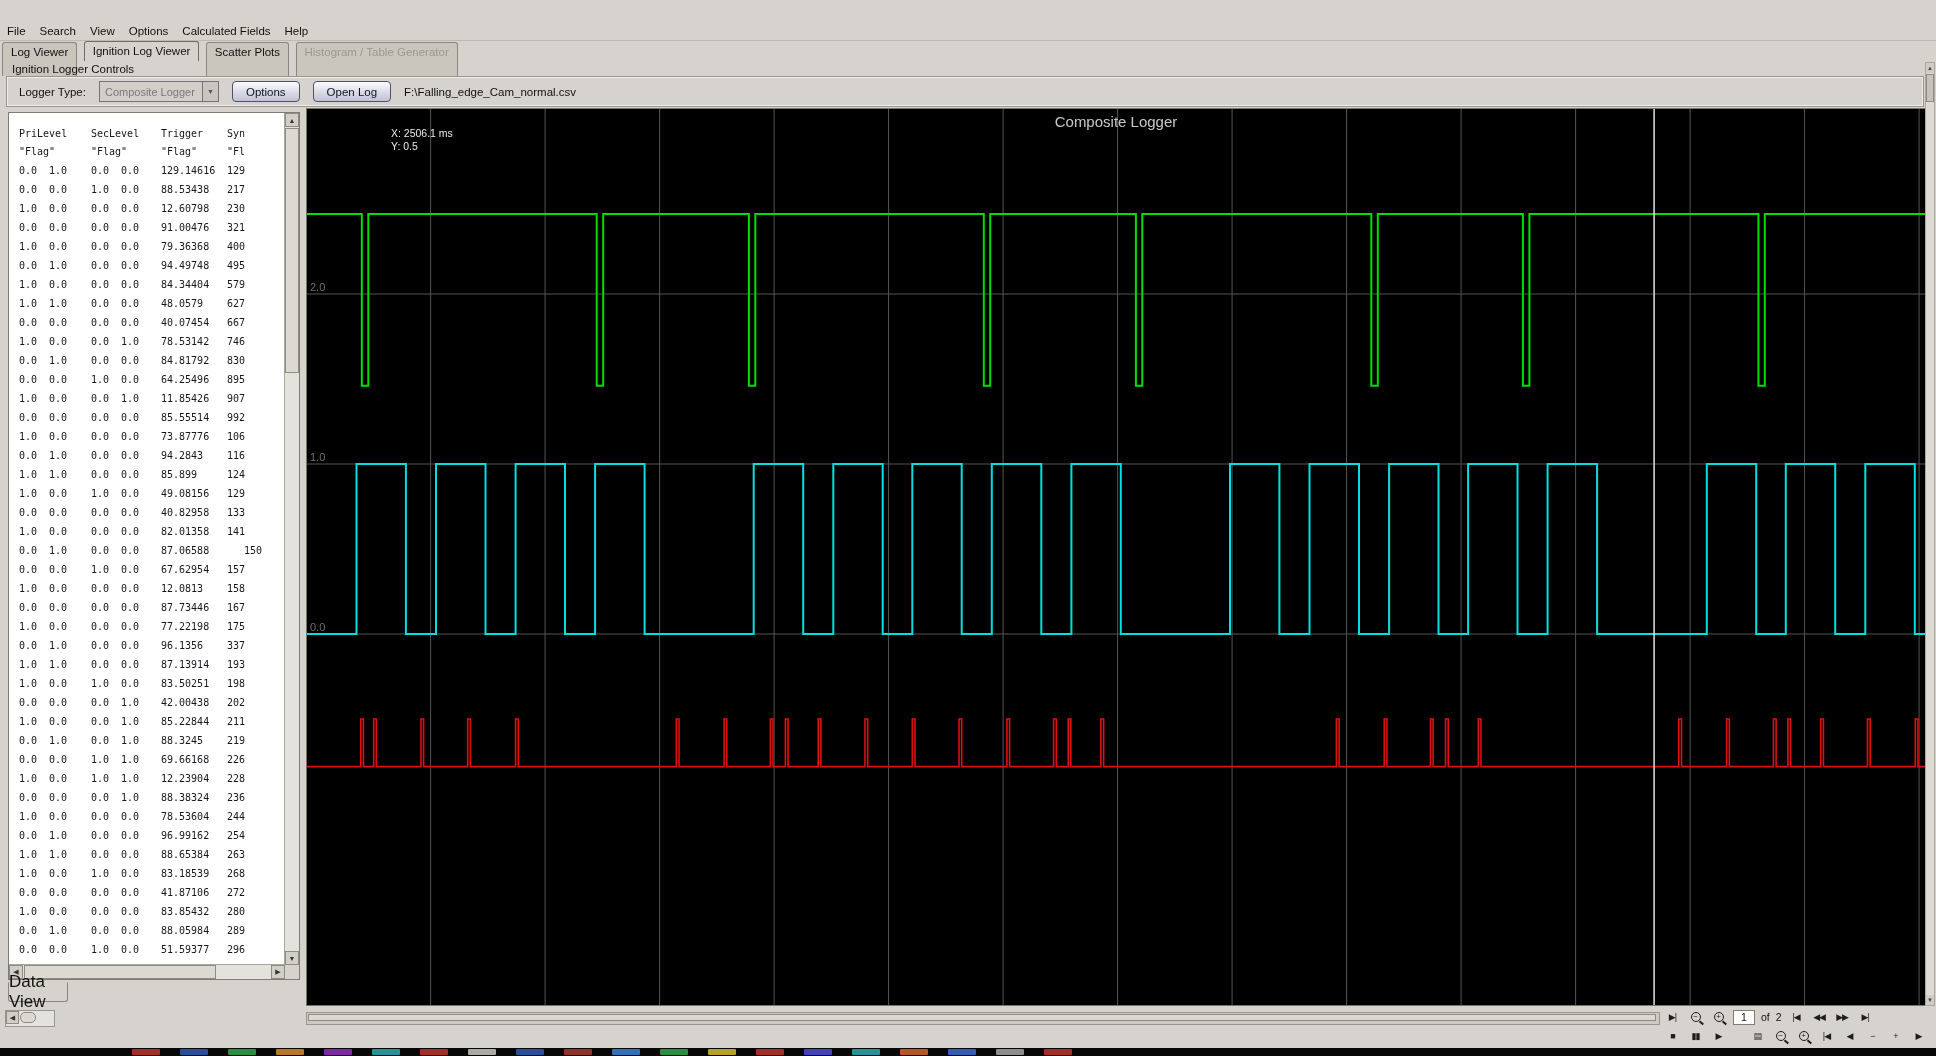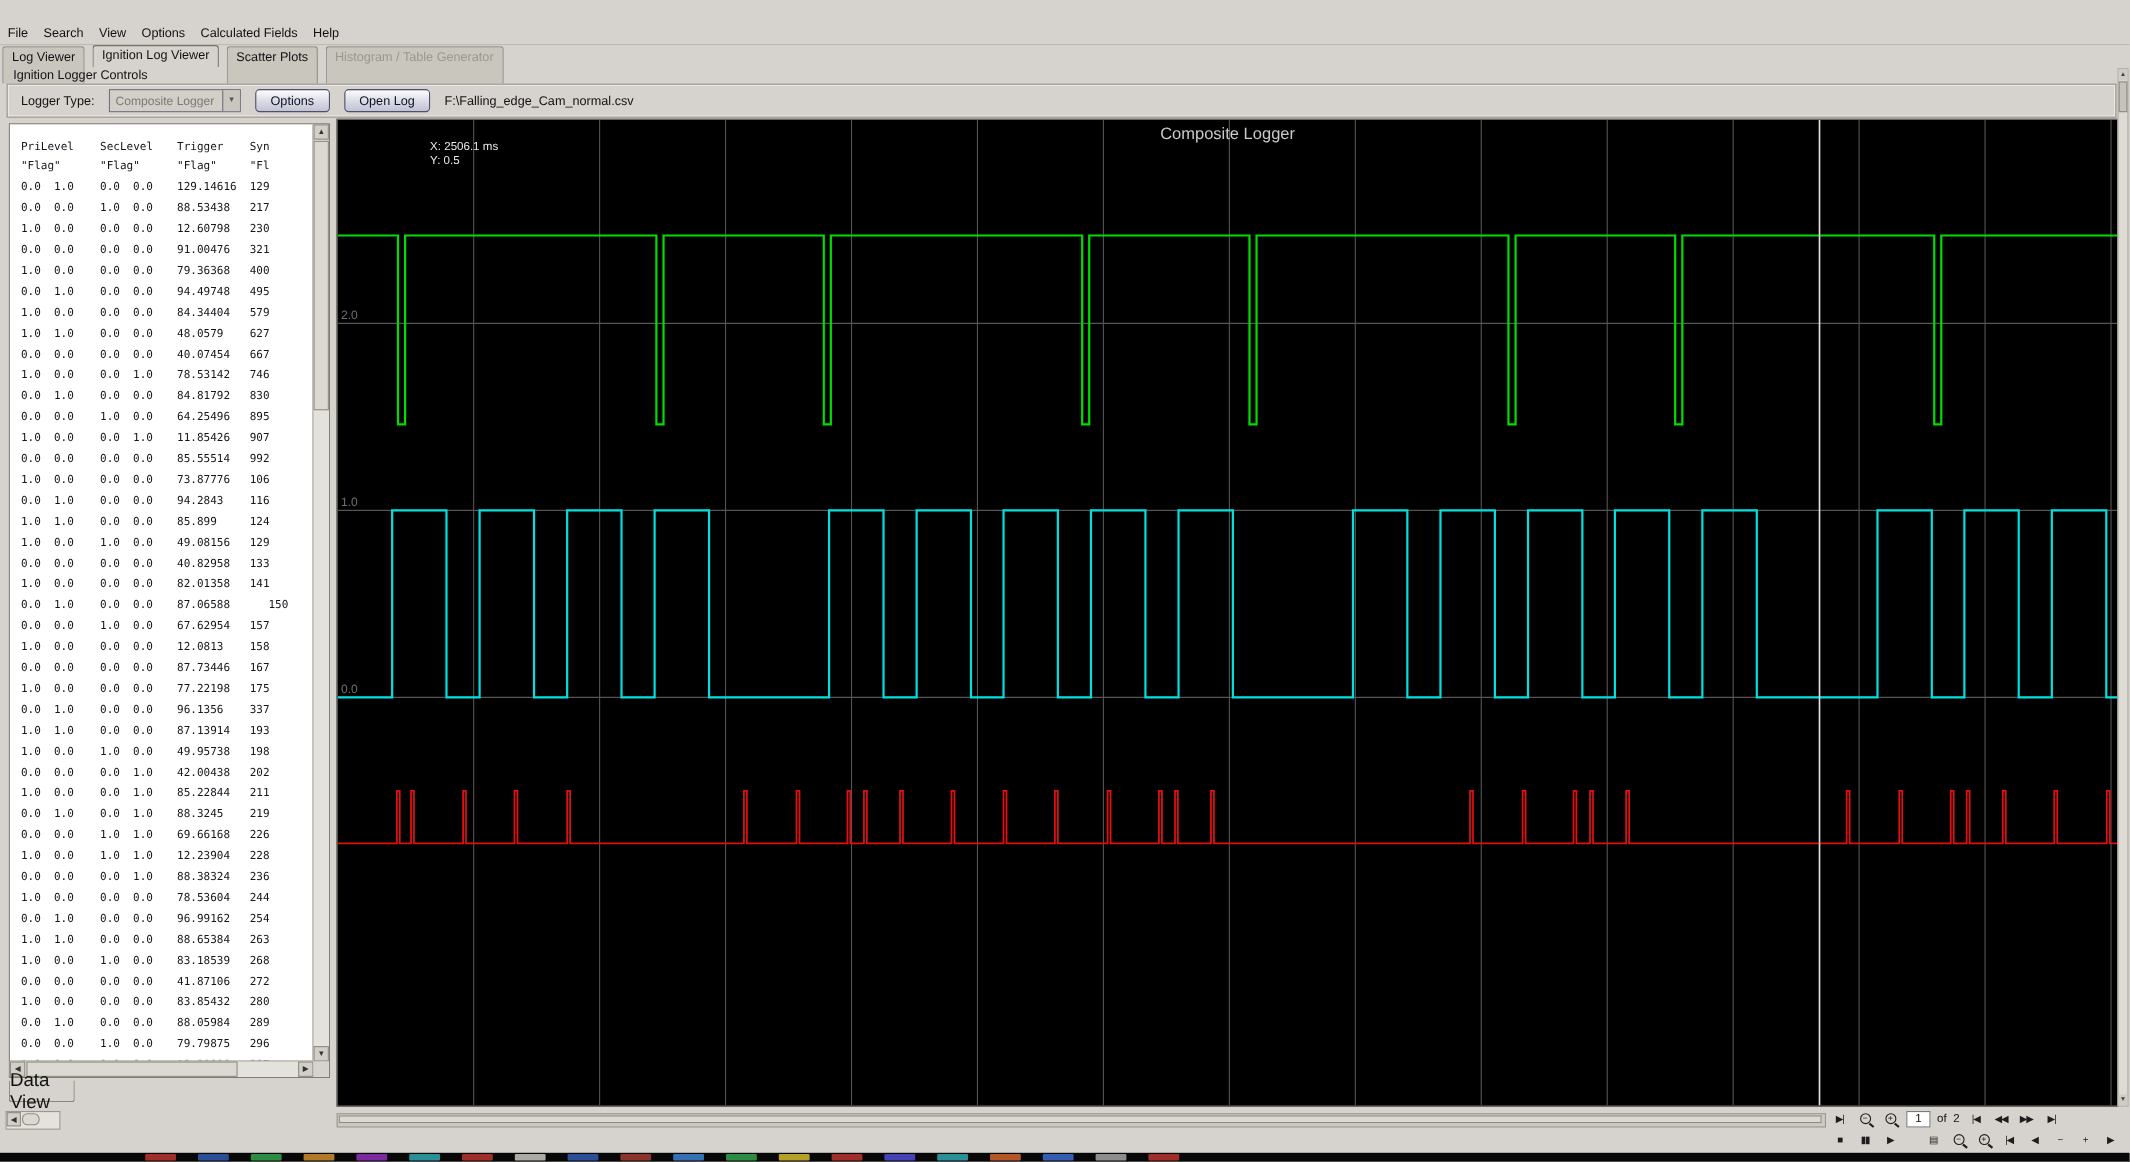--- a/index.html
+++ b/index.html
@@ -365,21 +365,21 @@
             <span style="width: 30px;">0.0</span>
             <span style="width: 40px;">0.0</span>
             <span style="width: 66px;">87.13914</span>
             <span style="width: 40px;">193</span>
           </div>
           <div class="trow">
             <span style="width: 30px;">1.0</span>
             <span style="width: 42px;">0.0</span>
             <span style="width: 30px;">1.0</span>
             <span style="width: 40px;">0.0</span>
-            <span style="width: 66px;">49.95738</span>
+            <span style="width: 66px;">83.50251</span>
             <span style="width: 40px;">198</span>
           </div>
           <div class="trow">
             <span style="width: 30px;">0.0</span>
             <span style="width: 42px;">0.0</span>
             <span style="width: 30px;">0.0</span>
             <span style="width: 40px;">1.0</span>
             <span style="width: 66px;">42.00438</span>
             <span style="width: 40px;">202</span>
           </div>
@@ -477,21 +477,21 @@
             <span style="width: 30px;">0.0</span>
             <span style="width: 40px;">0.0</span>
             <span style="width: 66px;">88.05984</span>
             <span style="width: 40px;">289</span>
           </div>
           <div class="trow">
             <span style="width: 30px;">0.0</span>
             <span style="width: 42px;">0.0</span>
             <span style="width: 30px;">1.0</span>
             <span style="width: 40px;">0.0</span>
-            <span style="width: 66px;">79.79875</span>
+            <span style="width: 66px;">51.59377</span>
             <span style="width: 40px;">296</span>
           </div>
           <div class="trow">
             <span style="width: 30px;">1.0</span>
             <span style="width: 42px;">0.0</span>
             <span style="width: 30px;">0.0</span>
             <span style="width: 40px;">0.0</span>
             <span style="width: 66px;">13.28086</span>
             <span style="width: 40px;">307</span>
           </div>

